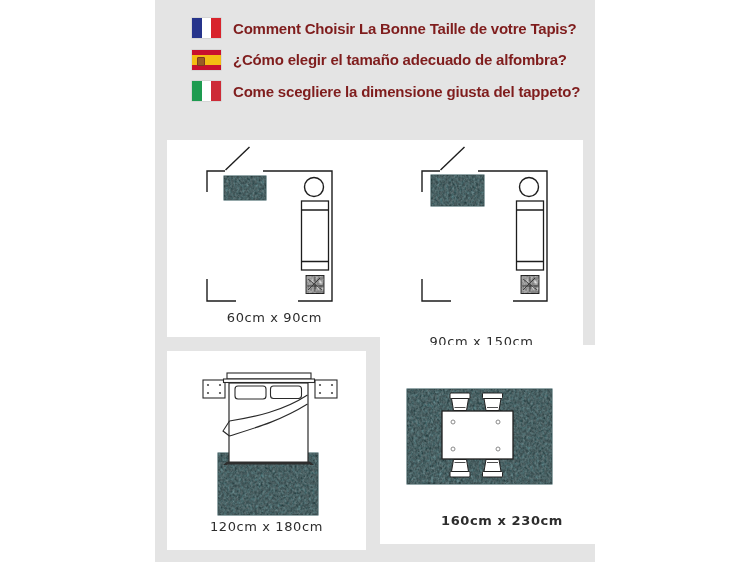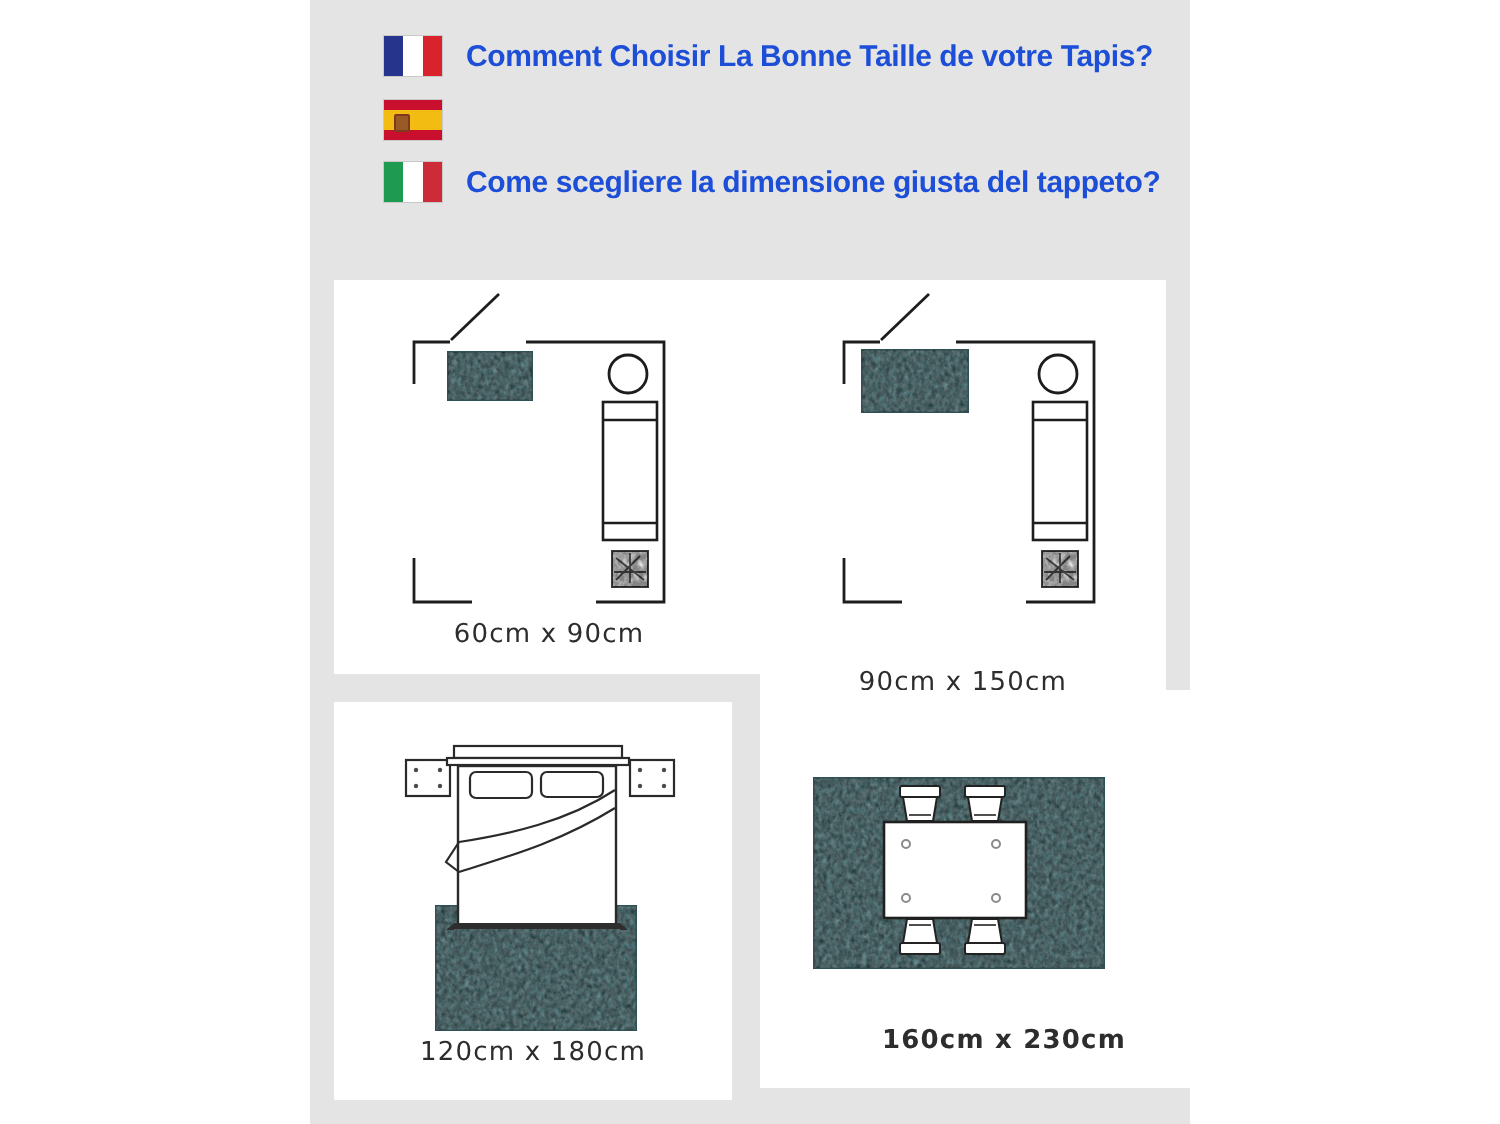--- a/index.html
+++ b/index.html
@@ -9,21 +9,21 @@
 
   
   .header{position:absolute;left:37px;top:18px;display:flex;flex-direction:column;row-gap:11.5px;}
   .hline{display:flex;align-items:center;height:20px;column-gap:12px;}
   .flag{width:29px;height:20px;flex:none;position:relative;box-shadow:0 0 0 0.5px rgba(0,0,0,0.12);}
   .flag.fr{background:linear-gradient(to right,var(--fr-blue,#26348b) 0 33.4%,#ffffff 33.4% 66.7%,var(--fr-red,#d8232c) 66.7% 100%);}
   .flag.es{background:linear-gradient(to bottom,var(--es-red,#c8102e) 0 26%,var(--es-yellow,#f3bc13) 26% 76%,var(--es-red,#c8102e) 76% 100%);}
   .flag.es .emblem{position:absolute;left:5px;top:7px;width:6px;height:7px;background:#9a5a26;border:0.5px solid #7d3a1e;border-radius:1px;}
   .flag.it{background:linear-gradient(to right,var(--it-green,#1e9b50) 0 33.4%,#ffffff 33.4% 66.7%,var(--it-red,#cd2b37) 66.7% 100%);}
   .flag.de{background:linear-gradient(to bottom,#191919 0 33.4%,var(--de-red,#c8161d) 33.4% 66.7%,var(--de-gold,#f6c413) 66.7% 100%);}
-  .htext{font-weight:700;font-size:15px;letter-spacing:-0.2px;color:#1d4ed8;white-space:nowrap;}
+  .htext{font-weight:700;font-size:15px;letter-spacing:-0.2px;color:#7f1d1d;white-space:nowrap;}
 
   
   .cell{position:absolute;background:#ffffff;}
   .cell-a{left:12px;top:140px;width:199px;height:197px;padding-left:16px;}
   .cell-b{left:225px;top:140px;width:203px;height:221px;}
   .cell-c{left:12px;top:351px;width:199px;height:199px;}
   .cell-d{left:225px;top:345px;width:244px;height:199px;font-weight:bold;}
   .cell svg{position:absolute;left:0;top:0;}
   .cell-b svg{left:2px;}
   .size-label{position:absolute;left:0;right:0;text-align:center;
@@ -39,20 +39,21 @@
 
     <div class="header">
       <div class="hline">
         <div class="flag fr"></div>
         <span class="htext">Comment Choisir La Bonne Taille de votre Tapis?</span>
       </div>
       <div class="hline">
         <div class="flag es">
             <span class="emblem"></span>
           </div>
+        <span class="htext">¿Cómo elegir el tamaño adecuado de alfombra?</span>
       </div>
       <div class="hline">
         <div class="flag it"></div>
         <span class="htext">Come scegliere la dimensione giusta del tappeto?</span>
       </div>
     </div>
 
     <div class="cell cell-a row1">
       <svg width="199" height="197" viewBox="0 0 199 197">
         <defs>

